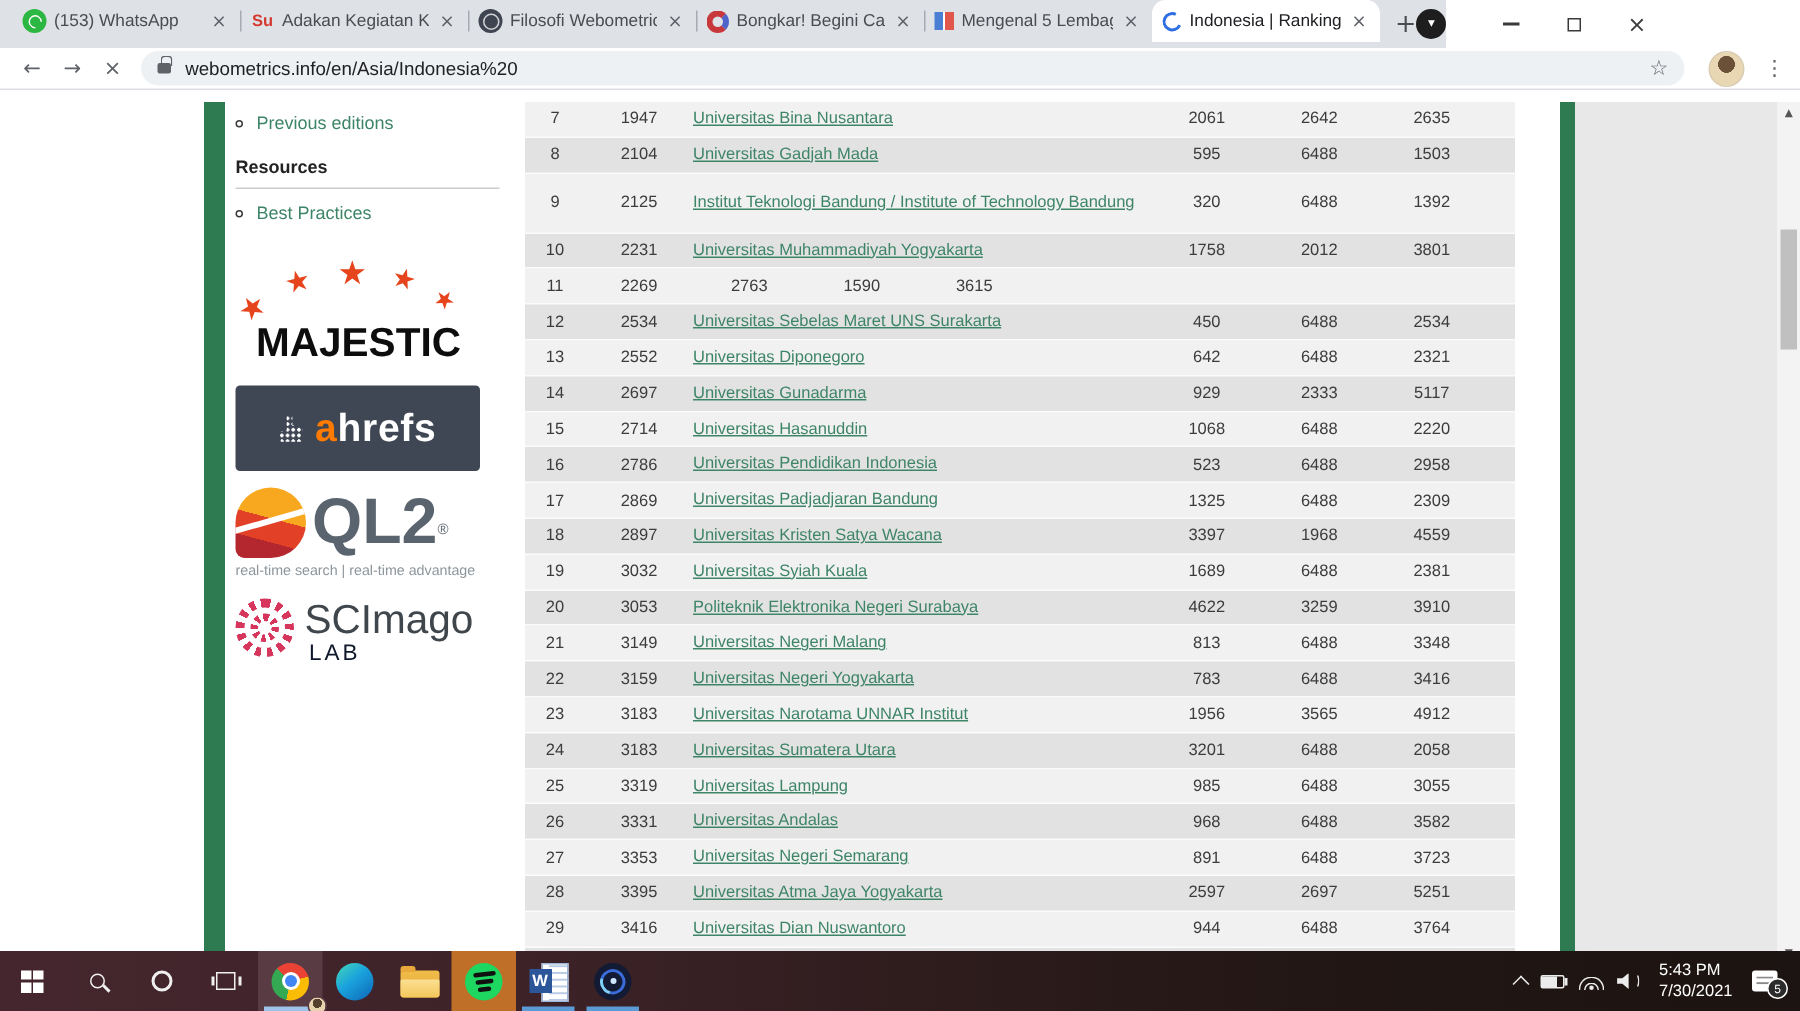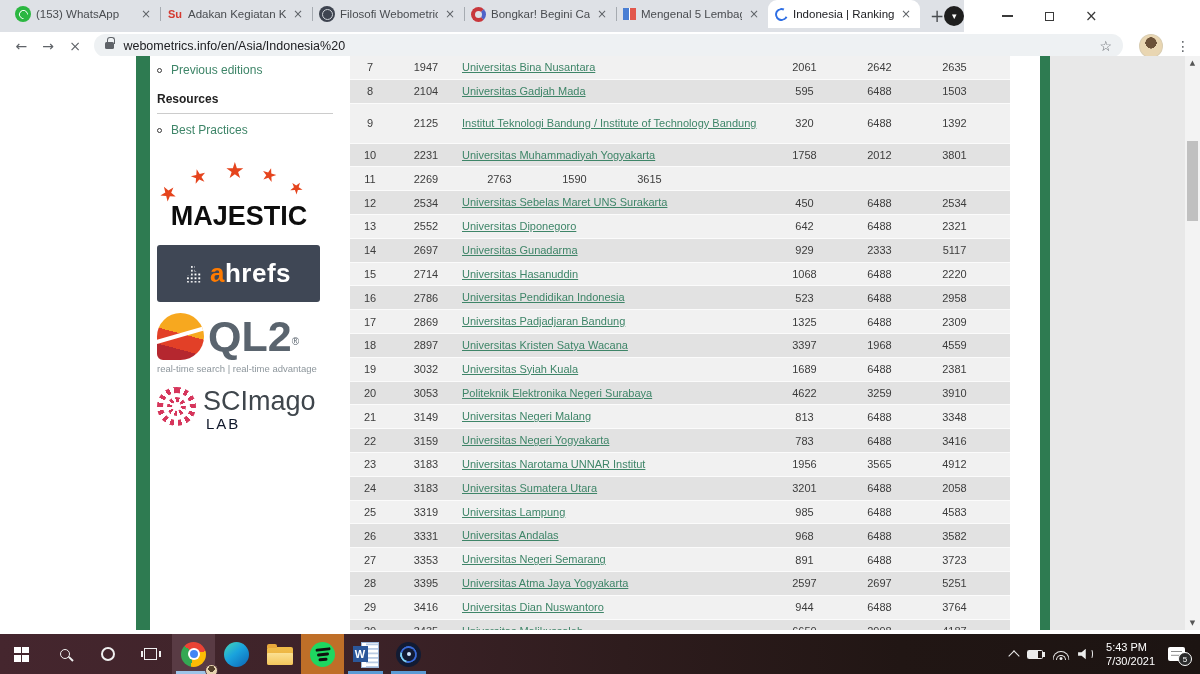--- a/index.html
+++ b/index.html
@@ -38,21 +38,21 @@
   .nav-ic:first-child{margin-left:8px}
   .omnibox{height:23px;width:1036px;margin-left:6px;background:#eef1f3;border-radius:12px;display:flex;align-items:center;padding:0 11px}
   .lock{width:9px;height:7px;background:#5f6368;border-radius:1.5px;position:relative;margin-right:9px;flex:none}
   .lock::before{content:"";position:absolute;top:-5px;left:1.2px;width:6px;height:6px;border:1.5px solid #5f6368;border-bottom:none;border-radius:3px 3px 0 0}
   .url{font-size:12.5px;color:#202124;white-space:nowrap}
   .omni-star{margin-left:auto;font-family:"DejaVu Sans",sans-serif;font-size:14px;color:#5f6368}
   .avatar{width:24px;height:24px;border-radius:50%;margin-left:16px;background:radial-gradient(circle at 50% 36%,#6b5138 0 31%,#e9d6b2 32%);border:1px solid #d9cdb2}
   .menu-dots{font-family:"DejaVu Sans",sans-serif;font-size:14px;color:#5f6368;margin:0 10px 0 13px}
 
   
-  .content{position:absolute;top:56px;left:0;width:1200px;height:574px;background:#fff;overflow:hidden}
+  .content{position:absolute;top:68px;left:0;width:1200px;height:574px;background:#fff;overflow:hidden}
   .strip-left{position:absolute;left:136px;top:0;width:14px;height:100%;background:#2e7b51}
   .strip-right{position:absolute;left:1040px;top:0;width:10px;height:100%;background:#2e7b51}
   .gray-area{position:absolute;left:1050px;top:0;width:135px;height:100%;background:#e8e8e8}
   .vscroll{position:absolute;left:1185px;top:0;width:15px;height:100%;background:#f3f3f3}
   .vs-arrow{position:absolute;left:0;width:15px;text-align:center;font-size:7px;color:#555;font-family:"DejaVu Sans",sans-serif}
   .vs-up{top:3px}.vs-down{bottom:3px}
   .vs-thumb{position:absolute;left:2px;top:85px;width:11px;height:80px;background:#c0c0c0}
 
   
   .sidebar{position:absolute;left:157px;top:2px;width:176px}
@@ -409,21 +409,21 @@
     <span class="c-n">3201</span>
     <span class="c-n">6488</span>
     <span class="c-n">2058</span>
   </div>
         <div class="trow">
     <span class="c-rank">25</span>
     <span class="c-wr">3319</span>
     <span class="c-uni"><a>Universitas Lampung</a></span>
     <span class="c-n">985</span>
     <span class="c-n">6488</span>
-    <span class="c-n">4583</span>
+    <span class="c-n">3055</span>
   </div>
         <div class="trow">
     <span class="c-rank">26</span>
     <span class="c-wr">3331</span>
     <span class="c-uni"><a>Universitas Andalas</a></span>
     <span class="c-n">968</span>
     <span class="c-n">6488</span>
     <span class="c-n">3582</span>
   </div>
         <div class="trow">

